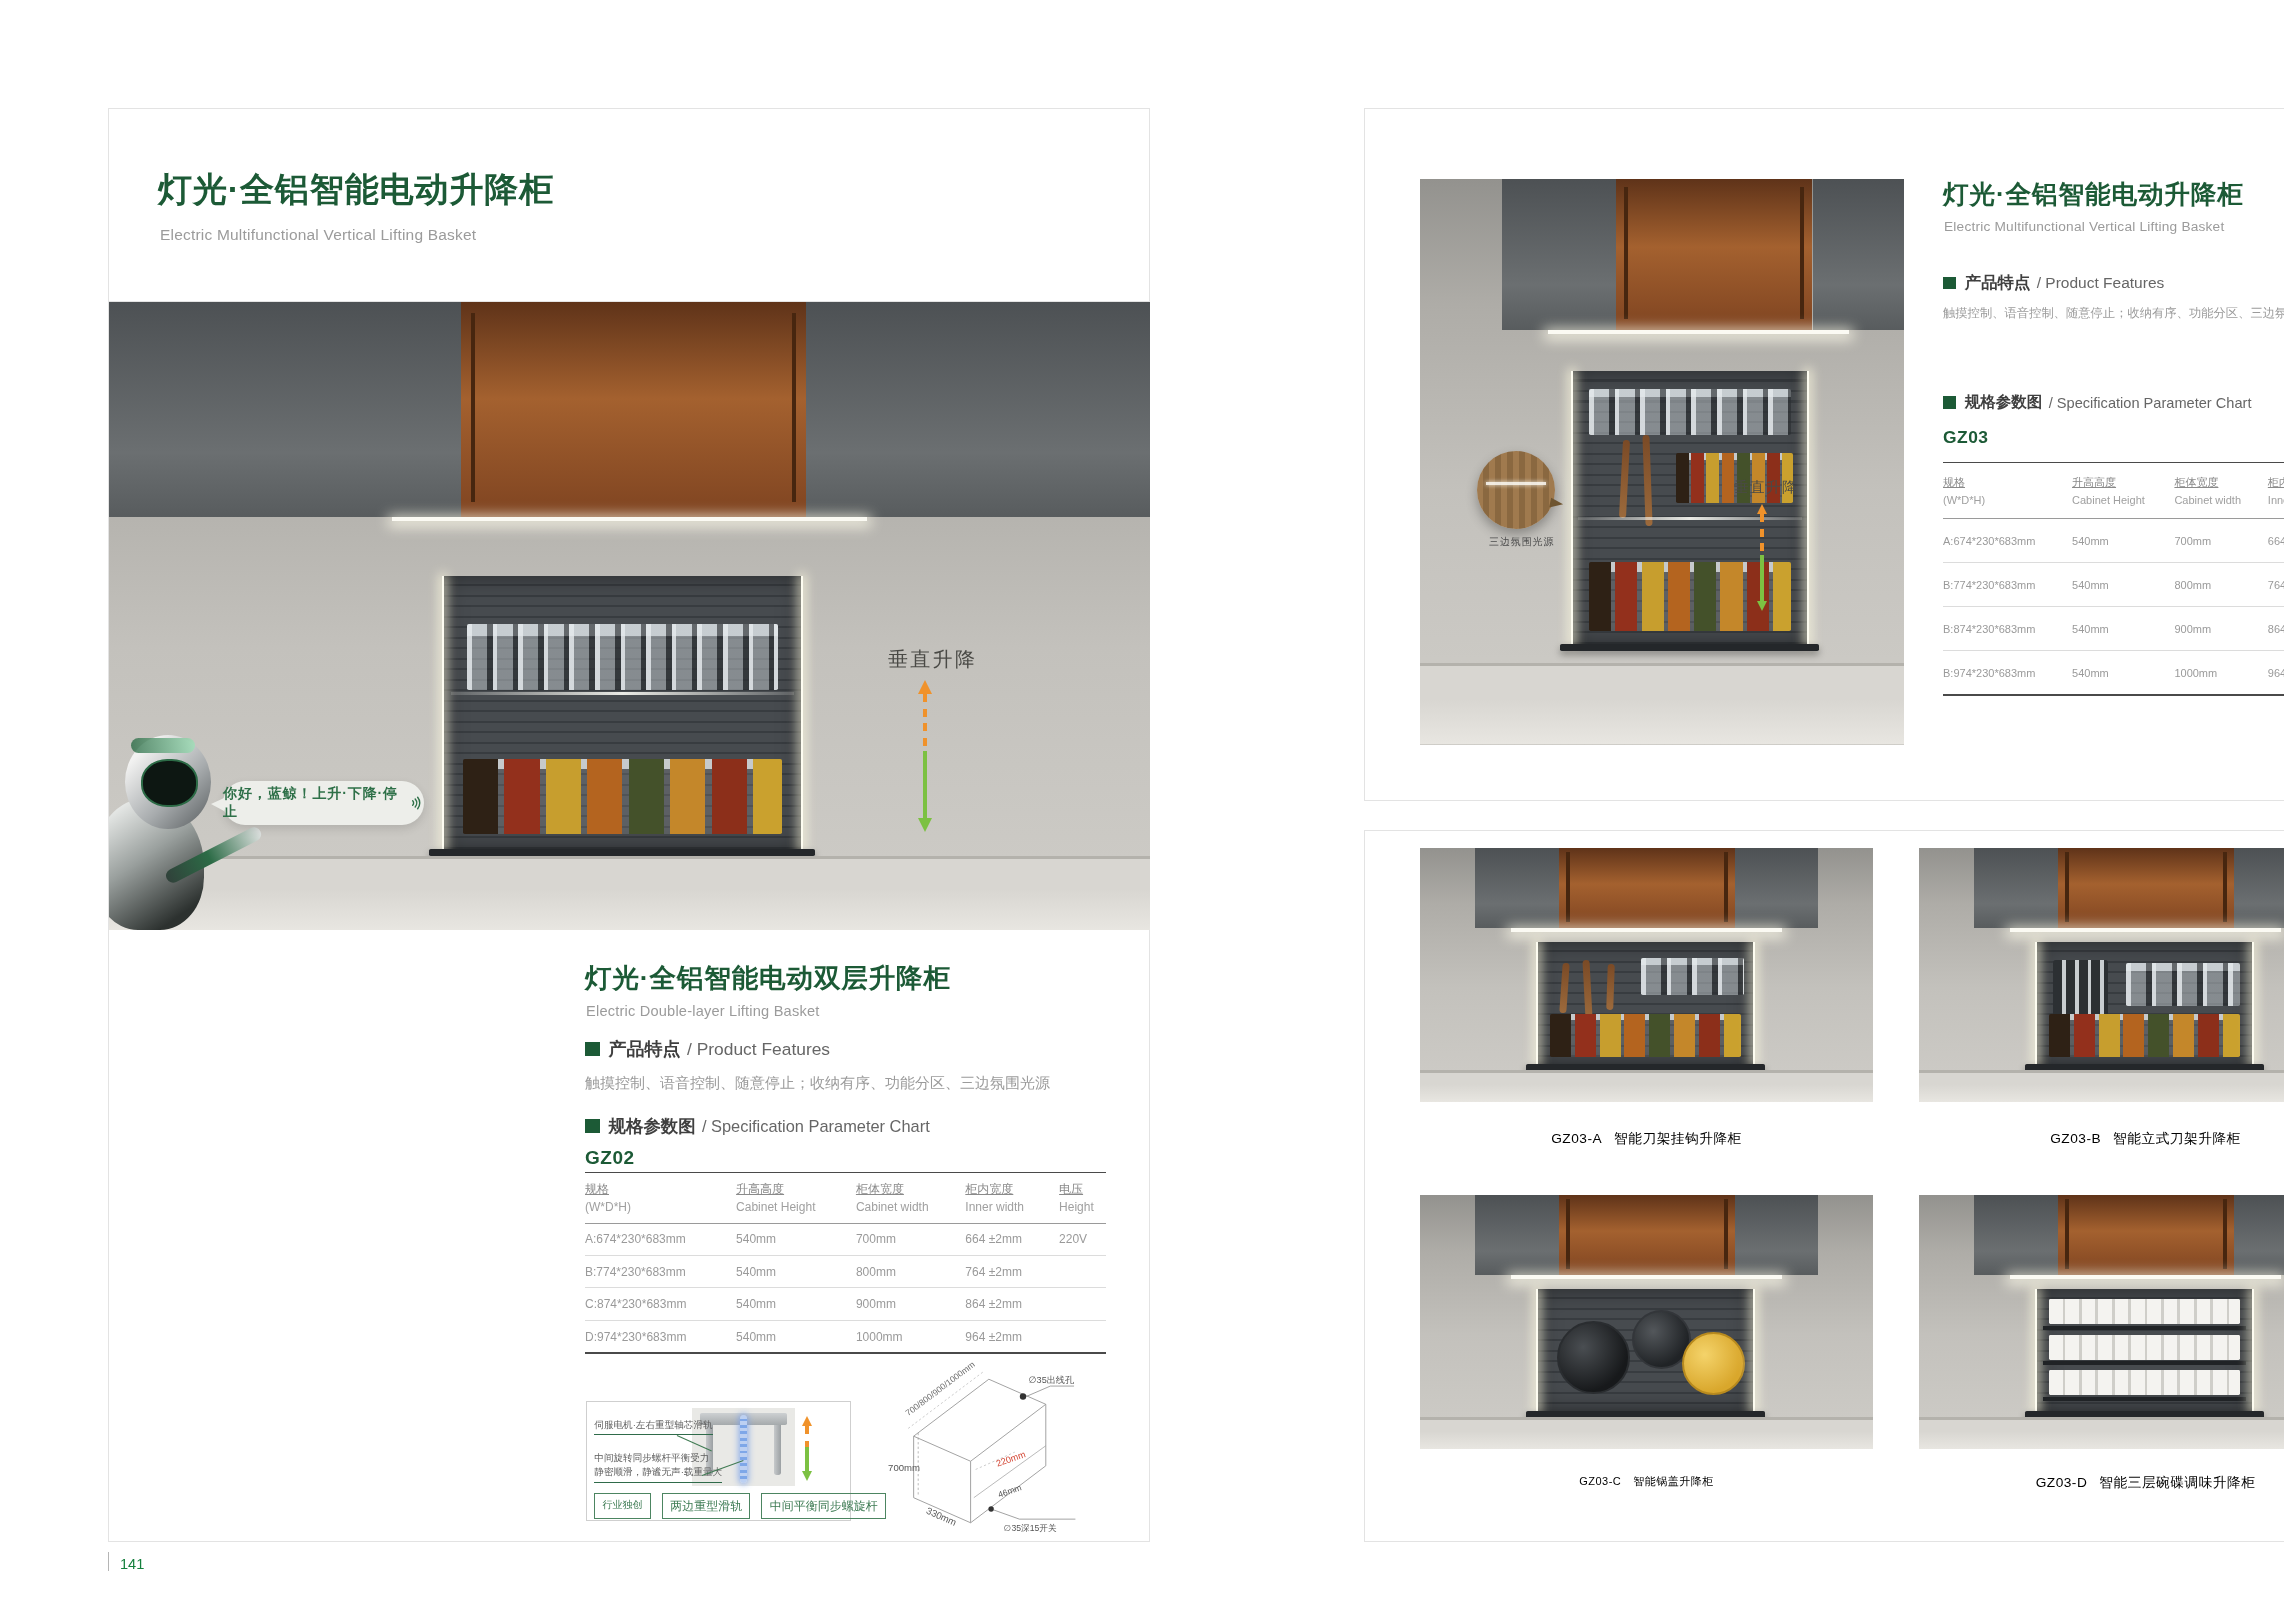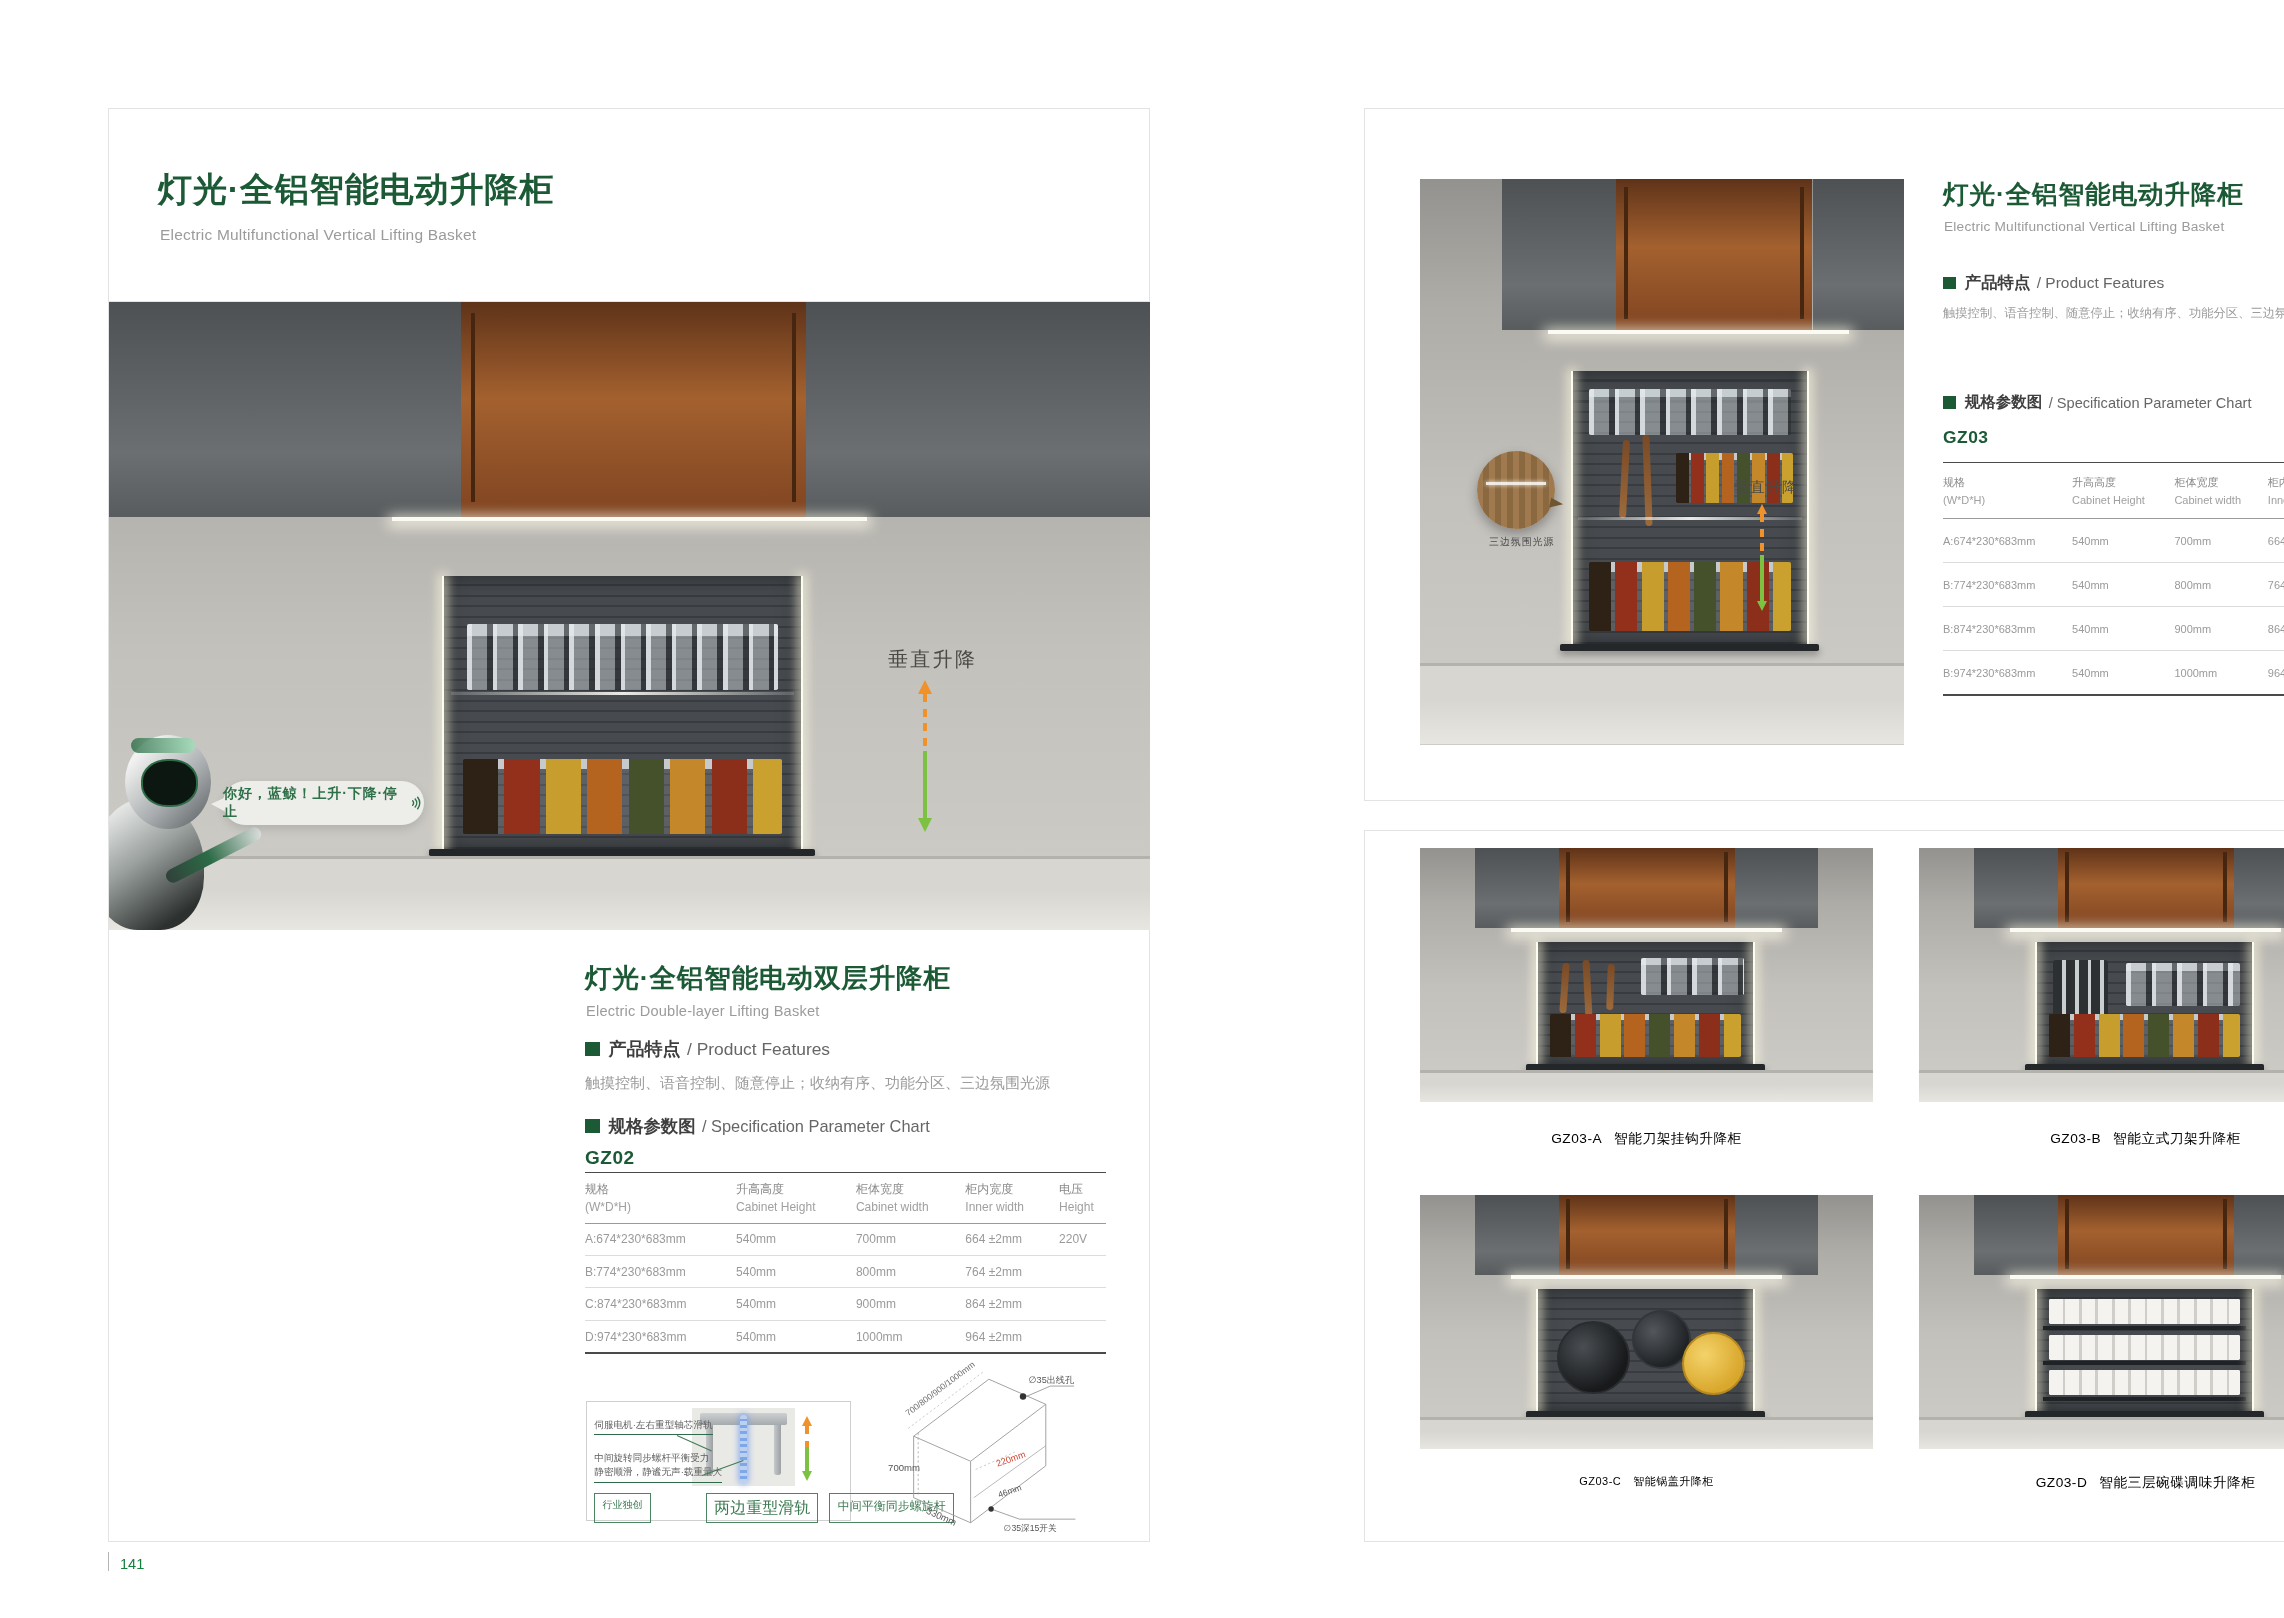--- a/index.html
+++ b/index.html
@@ -19,21 +19,21 @@
   .model{color:#1c5a36;font-weight:700;letter-spacing:0.5px;}
   .pagenum{color:#15803d;}
   .pn-line{position:absolute;width:0.9px;background:#b5b5b5;}
 
   
   .spec{position:absolute;border-top:1.8px solid #4a4a4a;border-bottom:2.3px solid #4a4a4a;box-sizing:border-box;}
   .spec .hd,.spec .row{display:grid;grid-template-columns:29% 23% 21% 18% 9%;}
   .spec .hd{border-bottom:0.9px solid #9a9a9a;}
   .spec .row + .row{border-top:0.9px solid #dcdcdc;}
   .spec .c{color:#9a9a9a;white-space:nowrap;}
-  .spec .hz{color:#8a8a8a;}
+  .spec .hz{color:#8a8a8a;text-decoration:underline;}
   .spec .he{color:#a0a0a0;}
   .spec-l{font-size:12px;}
   .spec-l .hd{padding:7.3px 0 6.4px 0;line-height:18px;}
   .spec-l .row{padding:8.7px 0;}
   .spec-r{font-size:11px;}
   .spec-r .hd{padding:10px 0 9px 0;line-height:18px;}
   .spec-r .row{padding:15.5px 0;}
 
   
   .scene{position:absolute;overflow:hidden;background:linear-gradient(180deg,#93928e 0%,#aeaca7 22%,#c3c1bc 55%,#cfcdc8 100%);}
@@ -260,21 +260,21 @@
       </div>
       <div class="lbl" style="left:7.3px;top:15.5px;font-size:9.6px;border-bottom:0.9px solid #2f6b4a;padding-bottom:2.7px;">伺服电机·左右重型轴芯滑轨</div>
       <div class="lbl" style="left:7.3px;top:49px;font-size:9.6px;">
         <div>中间旋转同步螺杆平衡受力</div>
         <div style="border-bottom:0.9px solid #2f6b4a;padding-bottom:2.7px;">静密顺滑，静谧无声·载重量大</div>
       </div>
       <div class="leader" style="left:90px;top:33px;width:38px;transform:rotate(24deg);"></div>
       <div class="leader" style="left:115px;top:73px;width:44px;transform:rotate(-20deg);"></div>
       <div class="tagrow" style="left:7.3px;top:91px;">
         <span class="tagbox" style="font-size:10px;">行业独创</span>
-        <span class="tagbox" style="font-size:16px;margin-left:44px;">两边重型滑轨</span>
+        <span class="tagbox" style="font-size:12px;">两边重型滑轨</span>
         <span class="tagbox" style="font-size:12px;">中间平衡同步螺旋杆</span>
       </div>
     </div>
 
     <svg class="abs" style="left:777px;top:1252px;" width="192" height="180" viewBox="0 0 420 395">
       <g fill="none" stroke="#9a9a9a" stroke-width="2">
         <path d="M60,165 L225,40 L350,95 L185,220 Z"></path>
         <path d="M60,165 L60,300 L185,355 L185,220"></path>
         <path d="M350,95 L350,230 L185,355"></path>
         <path d="M192,300 L350,186" stroke-width="1.5"></path>

